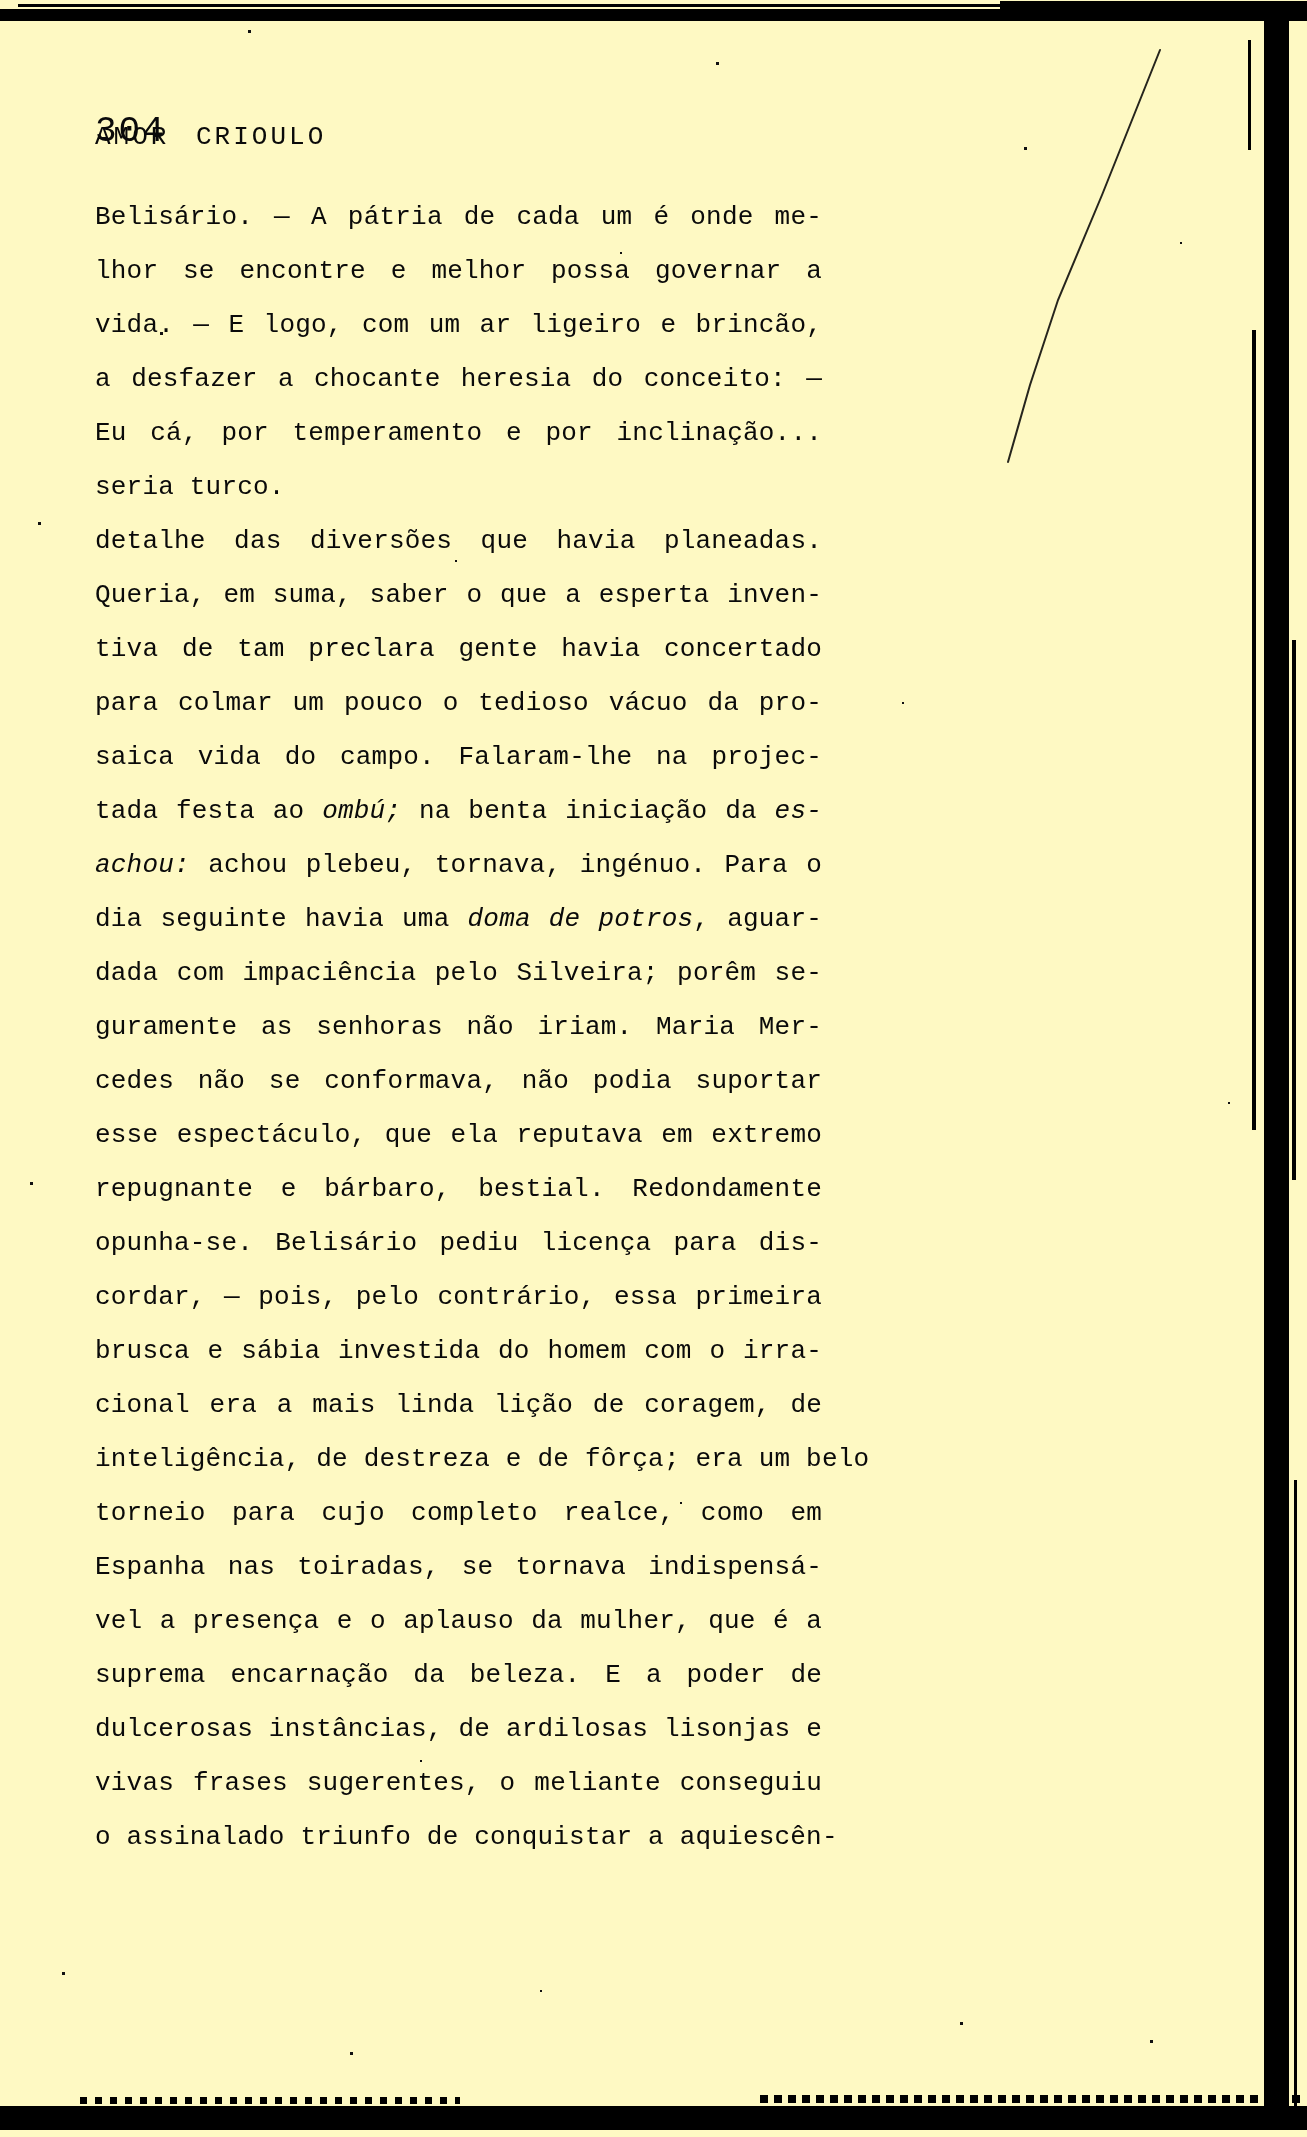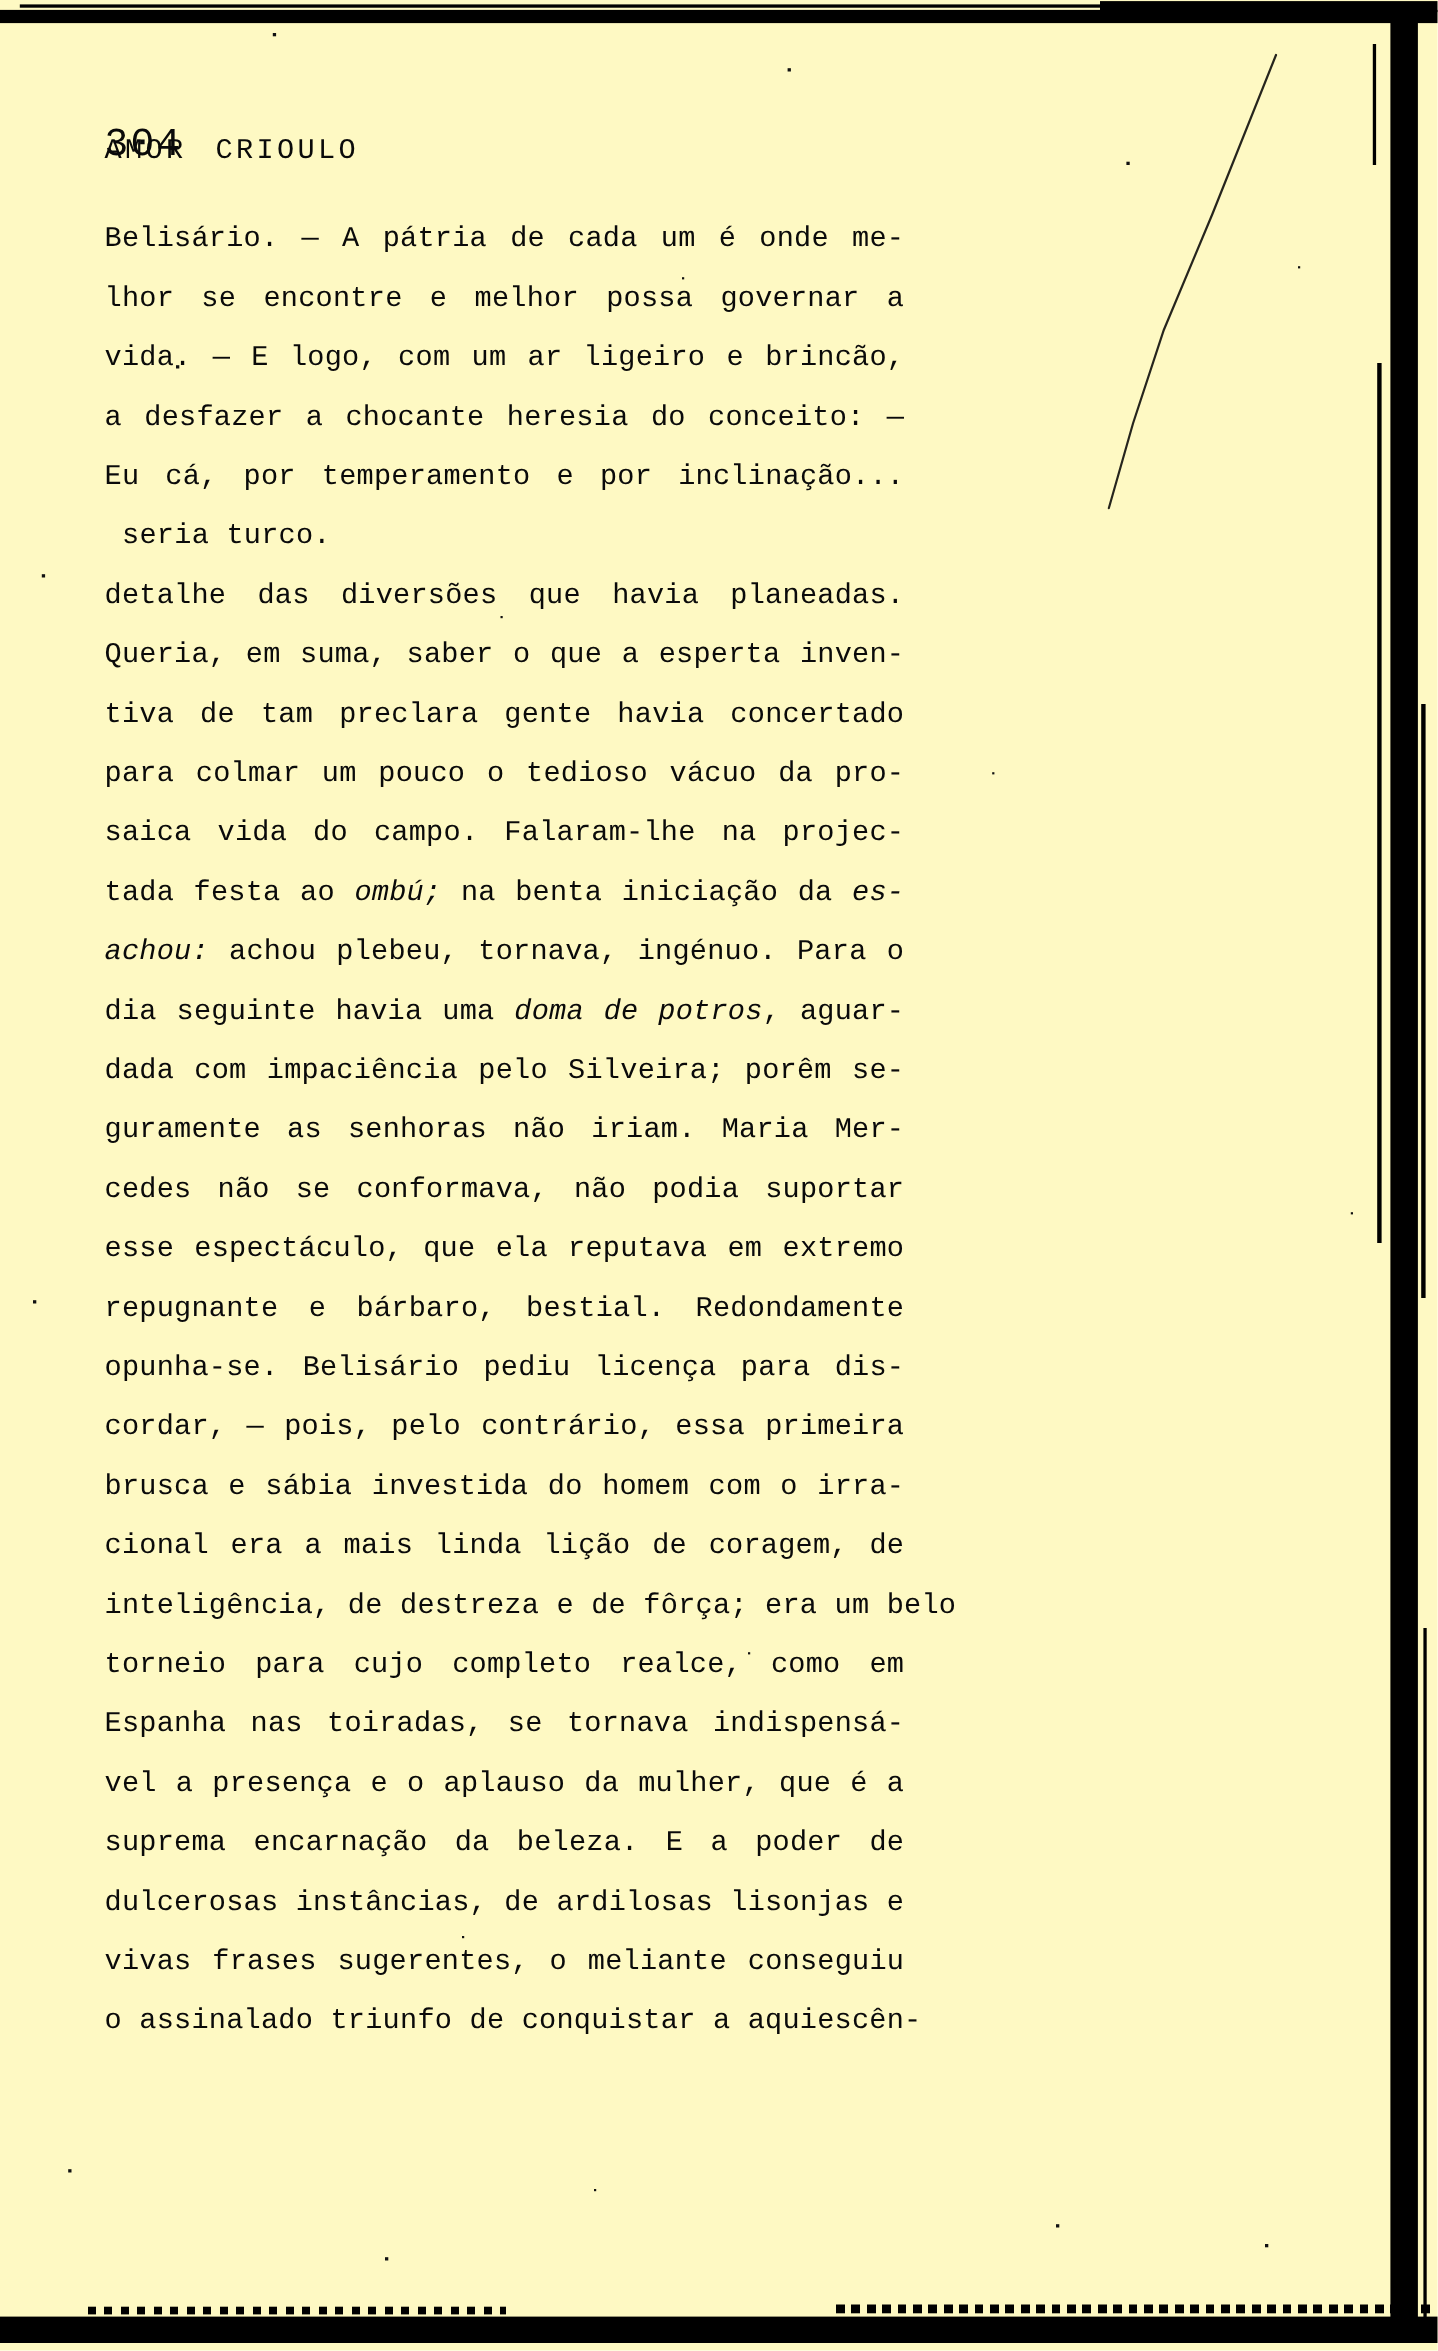--- a/index.html
+++ b/index.html
@@ -56,21 +56,20 @@
     font-size:26px;
     line-height:54px;
     text-align:justify;
     -moz-text-align-last:justify;
     text-align-last:justify;
     white-space:nowrap;
     letter-spacing:0.2px;
   }
   .line.nofill {
     text-align-last:left;
-    margin-left:16px;
     -moz-text-align-last:left;
   }
   .line.indent { text-indent:42px; }
   .it { font-style:italic; }
 </style>
 </head>
 <body>
 
 <div id="scan-page">
 

